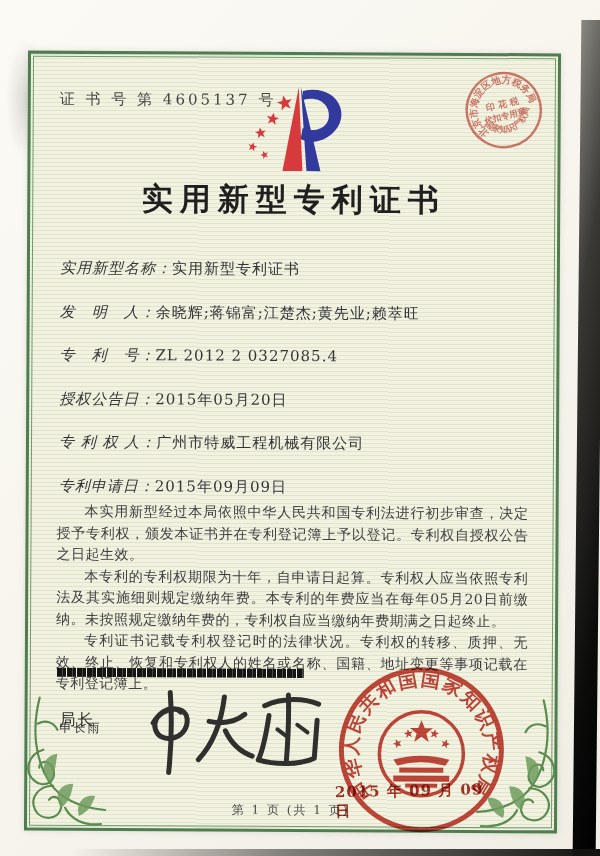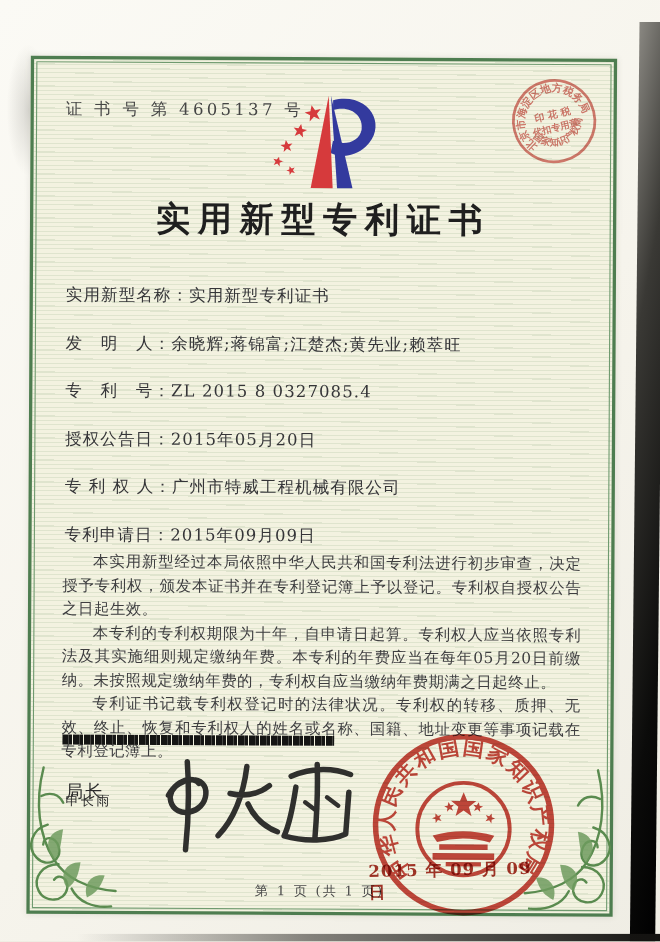--- a/index.html
+++ b/index.html
@@ -27,21 +27,21 @@
 
   .cert-number { position:absolute; left:29px; top:36px; font-size:15px; color:#454545; letter-spacing:3px; }
 
   .logo { position:absolute; left:210px; top:26px; width:130px; height:100px; }
 
   .title { position:absolute; left:0; top:124px; width:100%; text-align:center;
            font-size:31px; font-weight:700; color:#1f1f1f; letter-spacing:7px; }
 
   .fields { position:absolute; left:30px; top:205px; width:470px; }
   .field-row { height:43.5px; font-size:15px; color:#353538; letter-spacing:1px; white-space:nowrap; }
-  .field-label { color:#353538; }
+  .field-label { color:#353538;font-style:italic; }
   .field-value { color:#353538; }
 
   .body-text { position:absolute; left:28px; top:447px; width:472px;
                font-size:14px; line-height:21.5px; color:#3e3e40; text-align:justify; }
   .body-text p { margin:0; text-indent:2em; letter-spacing:.5px; }
 
   .barcode { position:absolute; left:29px; top:614px; width:247px; height:9px;
              background:repeating-linear-gradient(90deg, #151514 0 5px, #4a4a46 5px 6px, #151514 6px 9px, #f3f2e0 9px 10px); }
 
   .signer-title { position:absolute; left:32px; top:656px; font-size:16px; color:#2c2c2c; letter-spacing:2px; }
@@ -100,21 +100,21 @@
     <div class="title">实用新型专利证书</div>
 
     <div class="fields">
       <div class="field-row">
         <span class="field-label">实用新型名称：</span><span class="field-value">实用新型专利证书</span>
       </div>
       <div class="field-row">
         <span class="field-label">发　明　人：</span><span class="field-value">余晓辉;蒋锦富;江楚杰;黄先业;赖萃旺</span>
       </div>
       <div class="field-row">
-        <span class="field-label">专　利　号：</span><span class="field-value">ZL 2015 8 0327085.4</span>
+        <span class="field-label">专　利　号：</span><span class="field-value">ZL 2012 2 0327085.4</span>
       </div>
       <div class="field-row">
         <span class="field-label">授权公告日：</span><span class="field-value">2015年05月20日</span>
       </div>
       <div class="field-row">
         <span class="field-label">专 利 权 人：</span><span class="field-value">广州市特威工程机械有限公司</span>
       </div>
       <div class="field-row">
         <span class="field-label">专利申请日：</span><span class="field-value">2015年09月09日</span>
       </div>

